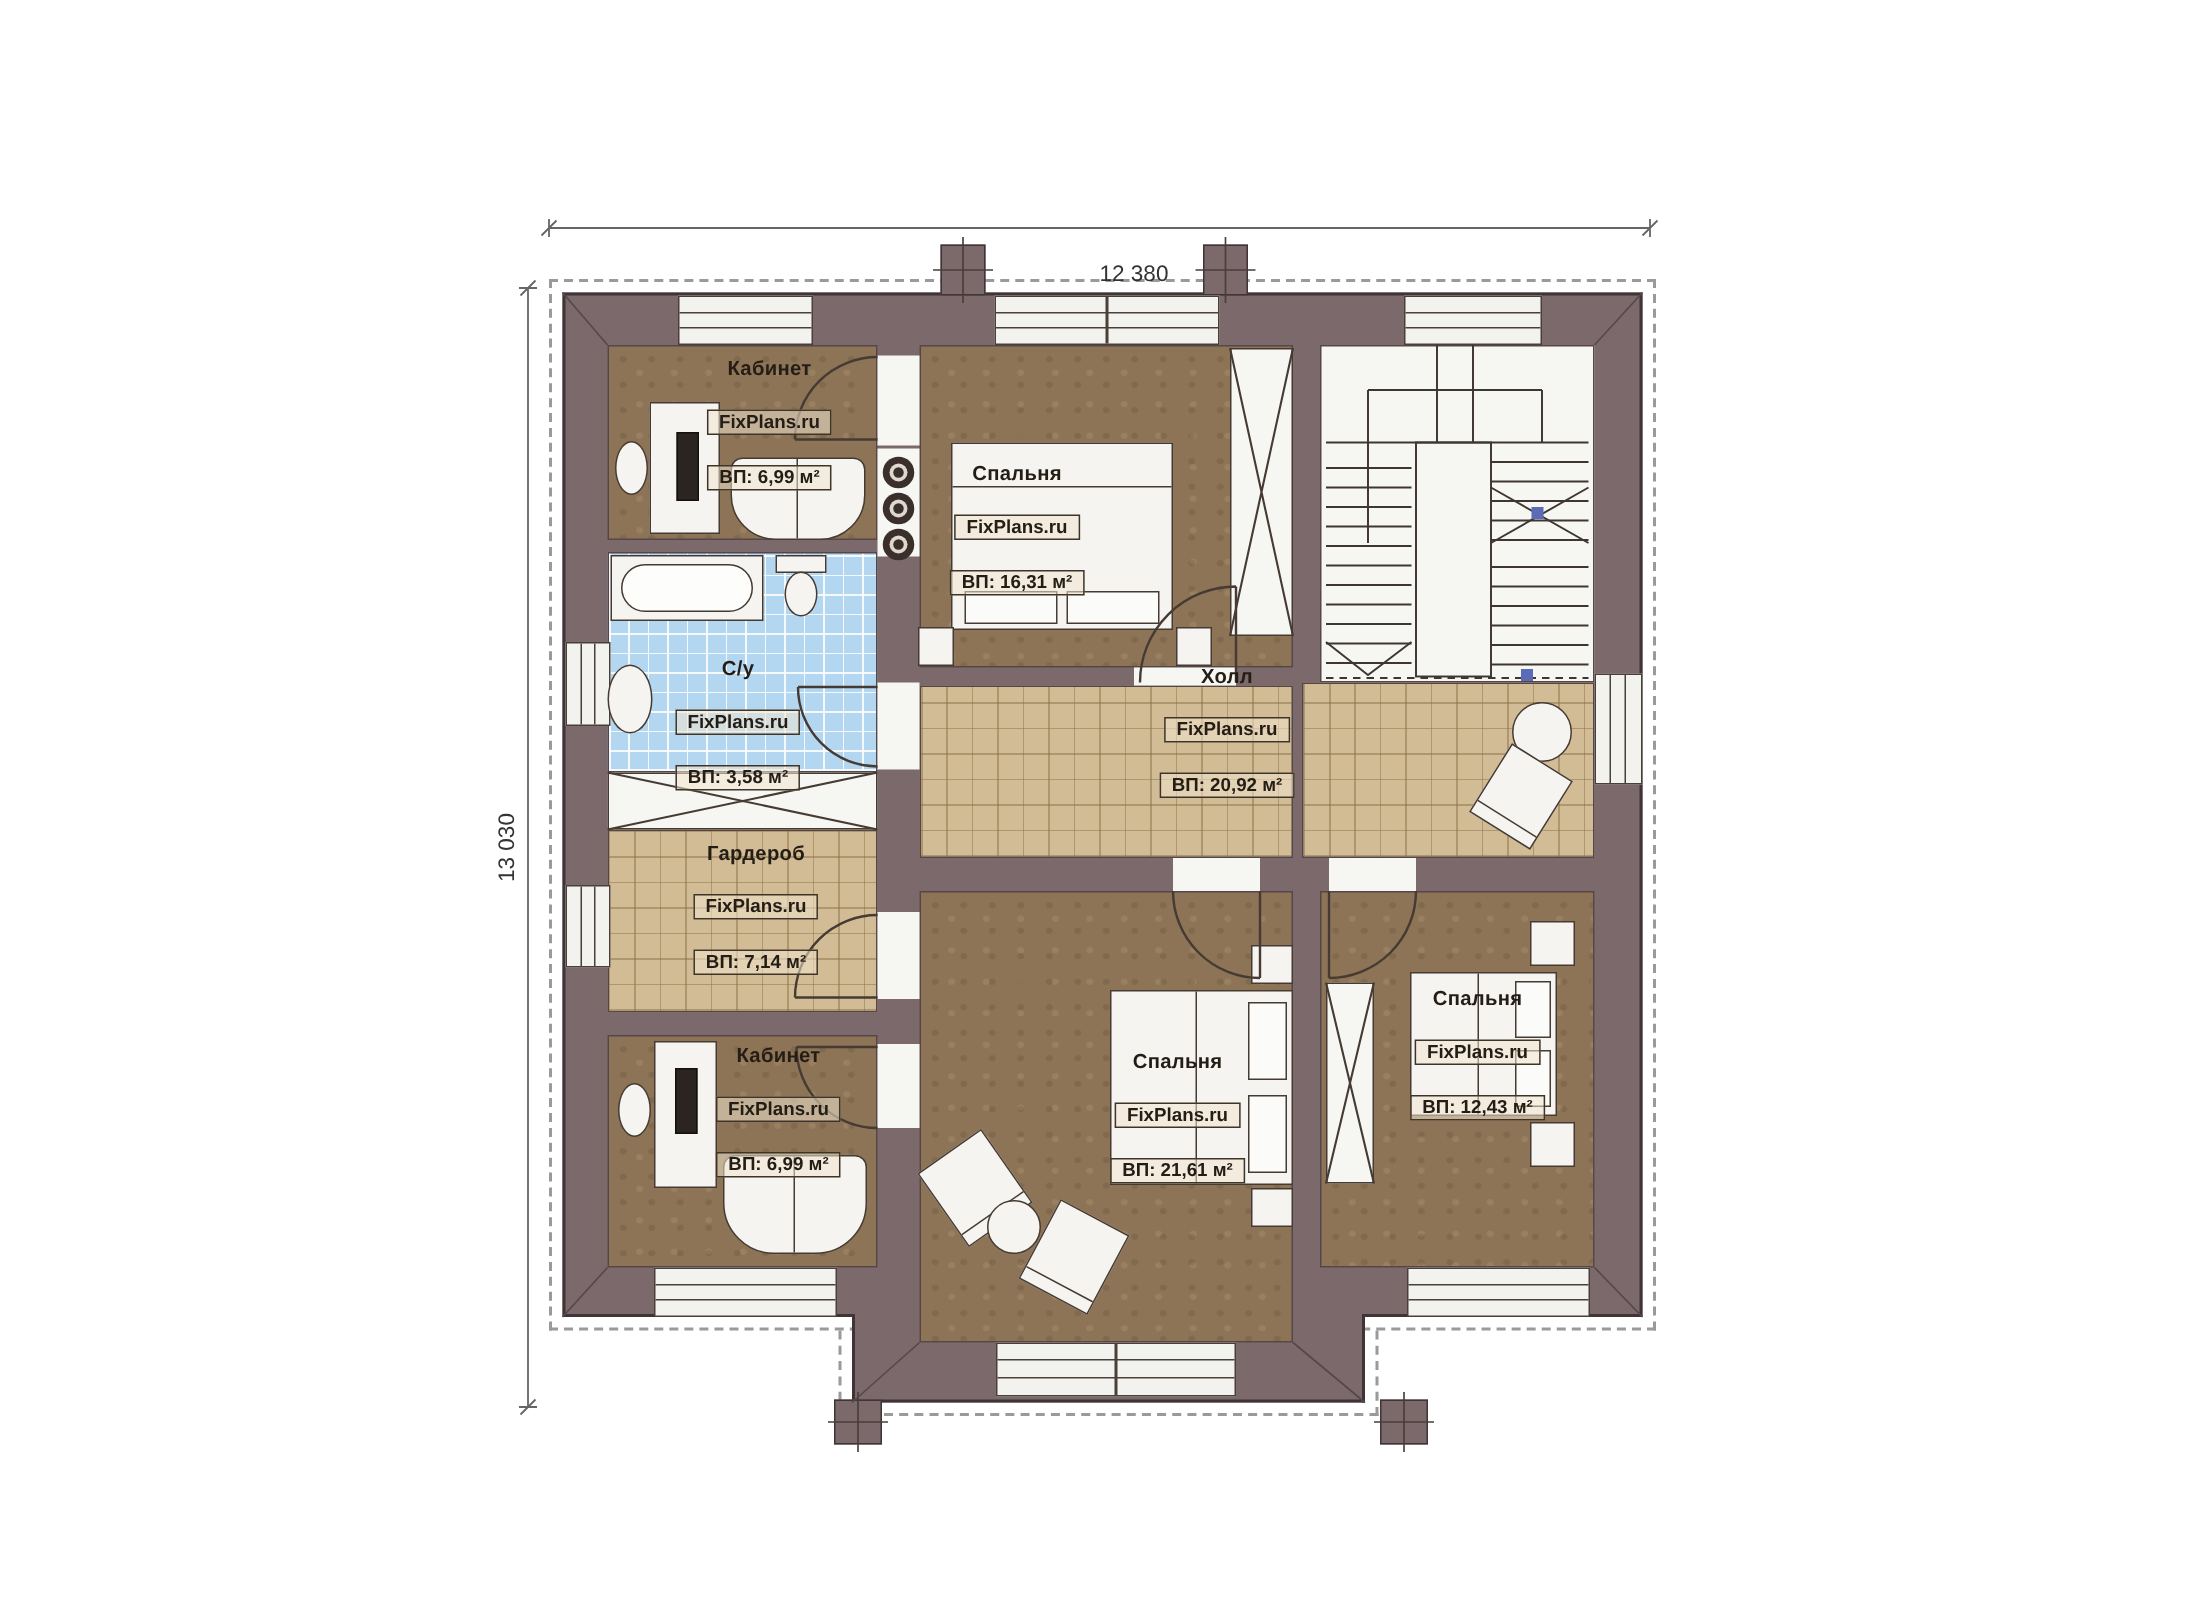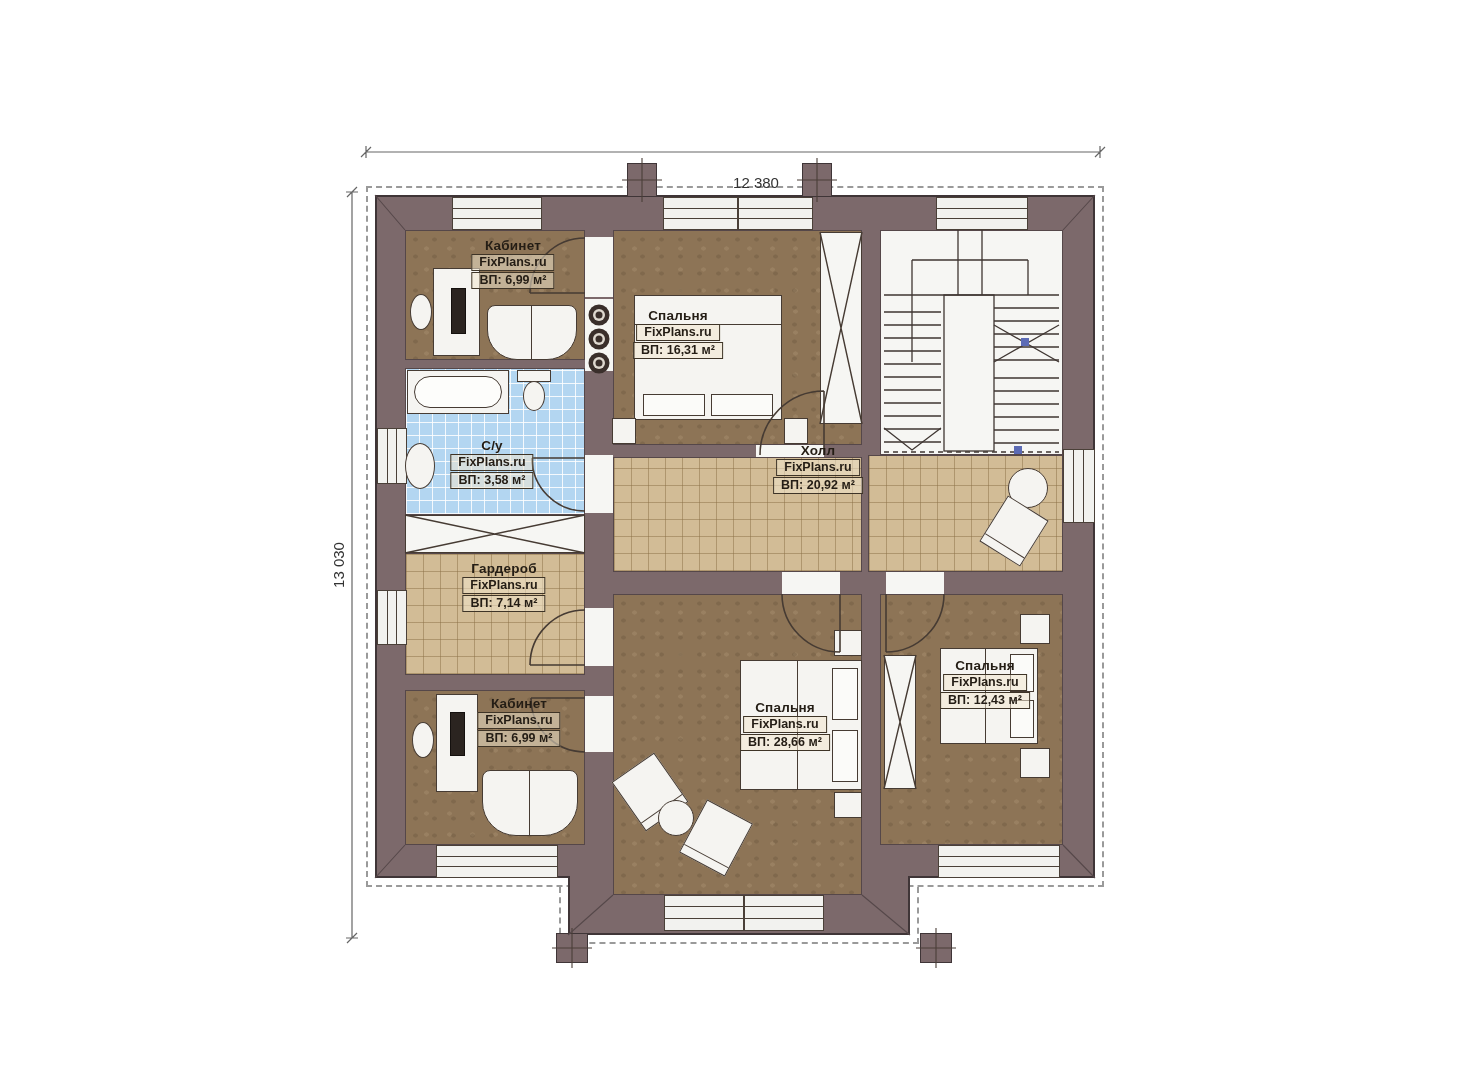--- a/index.html
+++ b/index.html
@@ -43,21 +43,21 @@
   .circle{border-radius:50%;}
   .pillow{position:absolute;box-sizing:border-box;background:#fbfbf9;border:1.2px solid #463b33;}
   .fold-h{position:absolute;left:0;right:0;border-top:1.4px solid #463b33;}
   .fold-v{position:absolute;top:0;bottom:0;border-left:1.4px solid #463b33;}
   .bathtub-in{position:absolute;left:6px;top:5px;right:6px;bottom:5px;border:1.3px solid #463b33;
               border-radius:16px;background:#fdfdfb;}
   .xbox{position:absolute;box-sizing:border-box;background:#f6f6f3;border:1.6px solid #463b33;}
   
   .room-label{position:absolute;transform:translateX(-50%);text-align:center;z-index:40;}
   .rl-title{font-weight:bold;font-size:13.5px;color:#241d15;letter-spacing:.2px;white-space:nowrap;}
-  .rl-box{margin:1px auto 0;width:max-content;padding:0 7px 1px;font-size:12.5px;font-weight:bold;
+  .rl-box{margin:20px auto 0;width:max-content;padding:0 7px 1px;font-size:12.5px;font-weight:bold;
           color:#241d15;background:rgba(240,230,205,.55);border:1.8px solid #3e3427;white-space:nowrap;}
   .dim-label{position:absolute;font-size:15px;color:#333;z-index:40;}
   svg.overlay{position:absolute;left:0;top:0;z-index:30;pointer-events:none;}
 </style>
 </head>
 <body>
 
 <div class="canvas">
 
   <div class="dim-label" style="left:756px;top:130px;transform:translateX(-50%);margin-top:44px;">12 380</div>
@@ -239,21 +239,21 @@
     <div class="rl-box">ВП: 7,14 м²</div>
   </div>
   <div class="room-label" style="left:519px;top:696px;">
     <div class="rl-title">Кабинет</div>
     <div class="rl-box">FixPlans.ru</div>
     <div class="rl-box">ВП: 6,99 м²</div>
   </div>
   <div class="room-label" style="left:785px;top:700px;">
     <div class="rl-title">Спальня</div>
     <div class="rl-box">FixPlans.ru</div>
-    <div class="rl-box">ВП: 28,66 м²</div>
+    <div class="rl-box">ВП: 21,61 м²</div>
   </div>
   <div class="room-label" style="left:985px;top:658px;">
     <div class="rl-title">Спальня</div>
     <div class="rl-box">FixPlans.ru</div>
     <div class="rl-box">ВП: 12,43 м²</div>
   </div>
 
 </div>
 
 </body></html>

